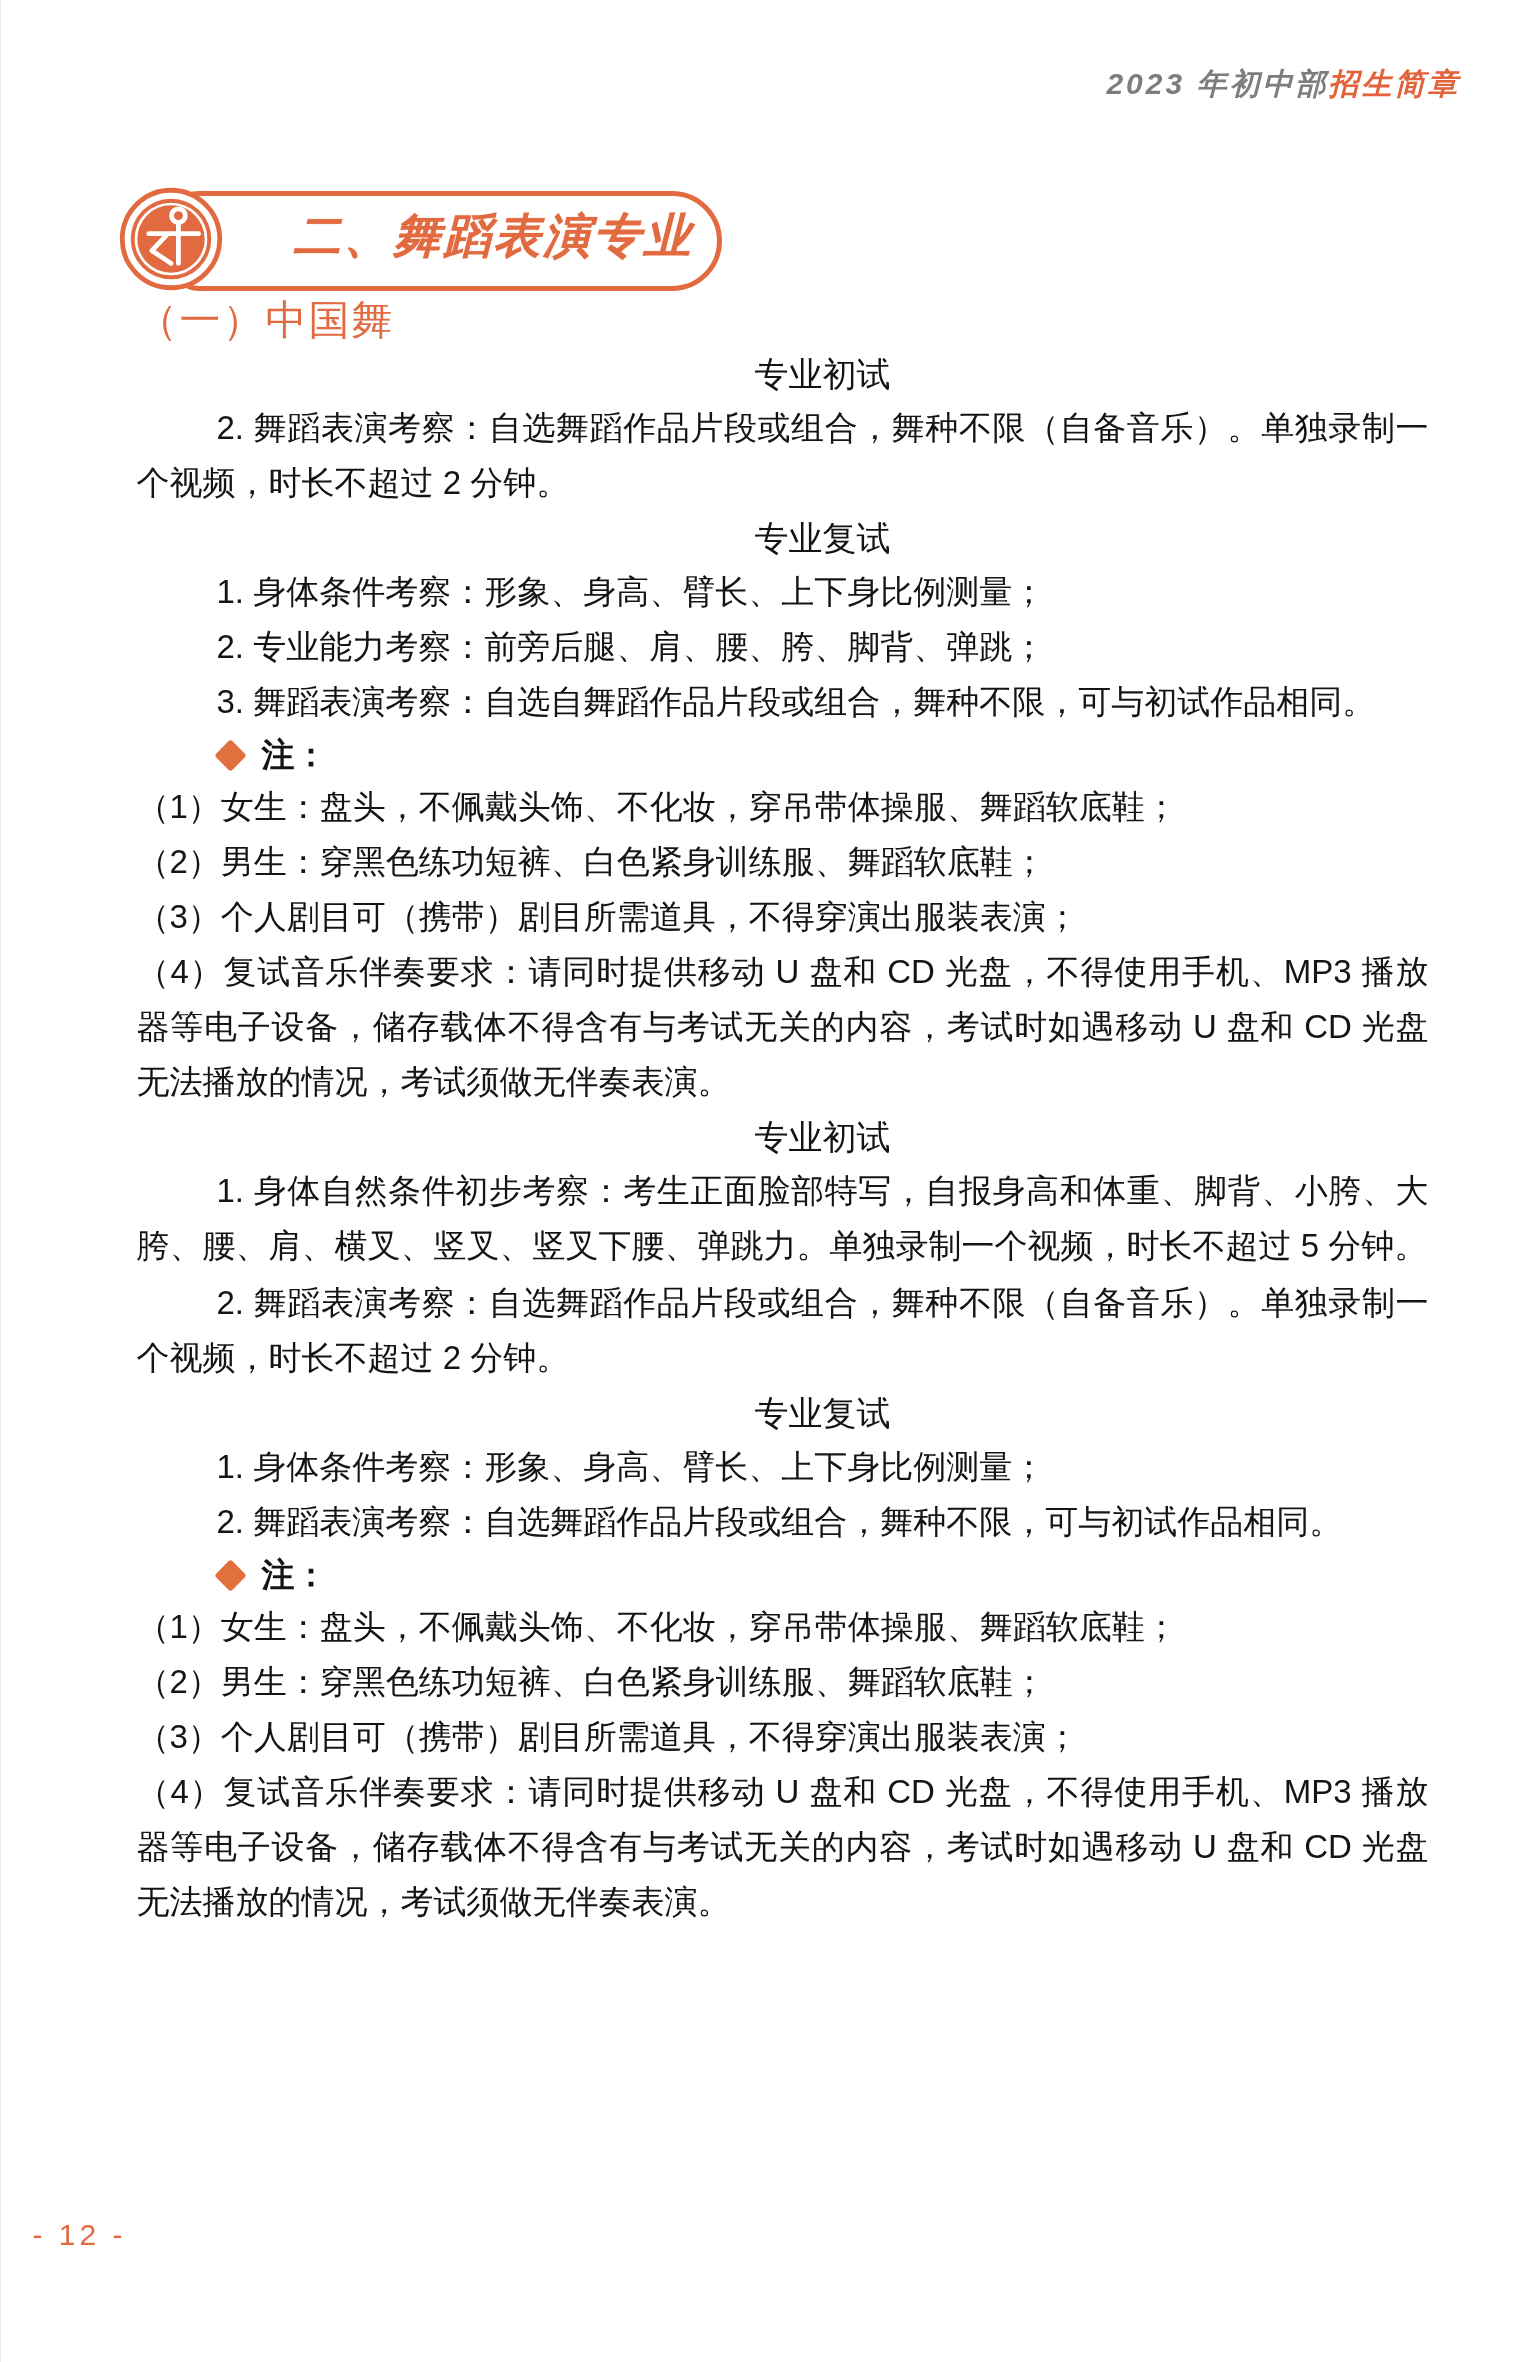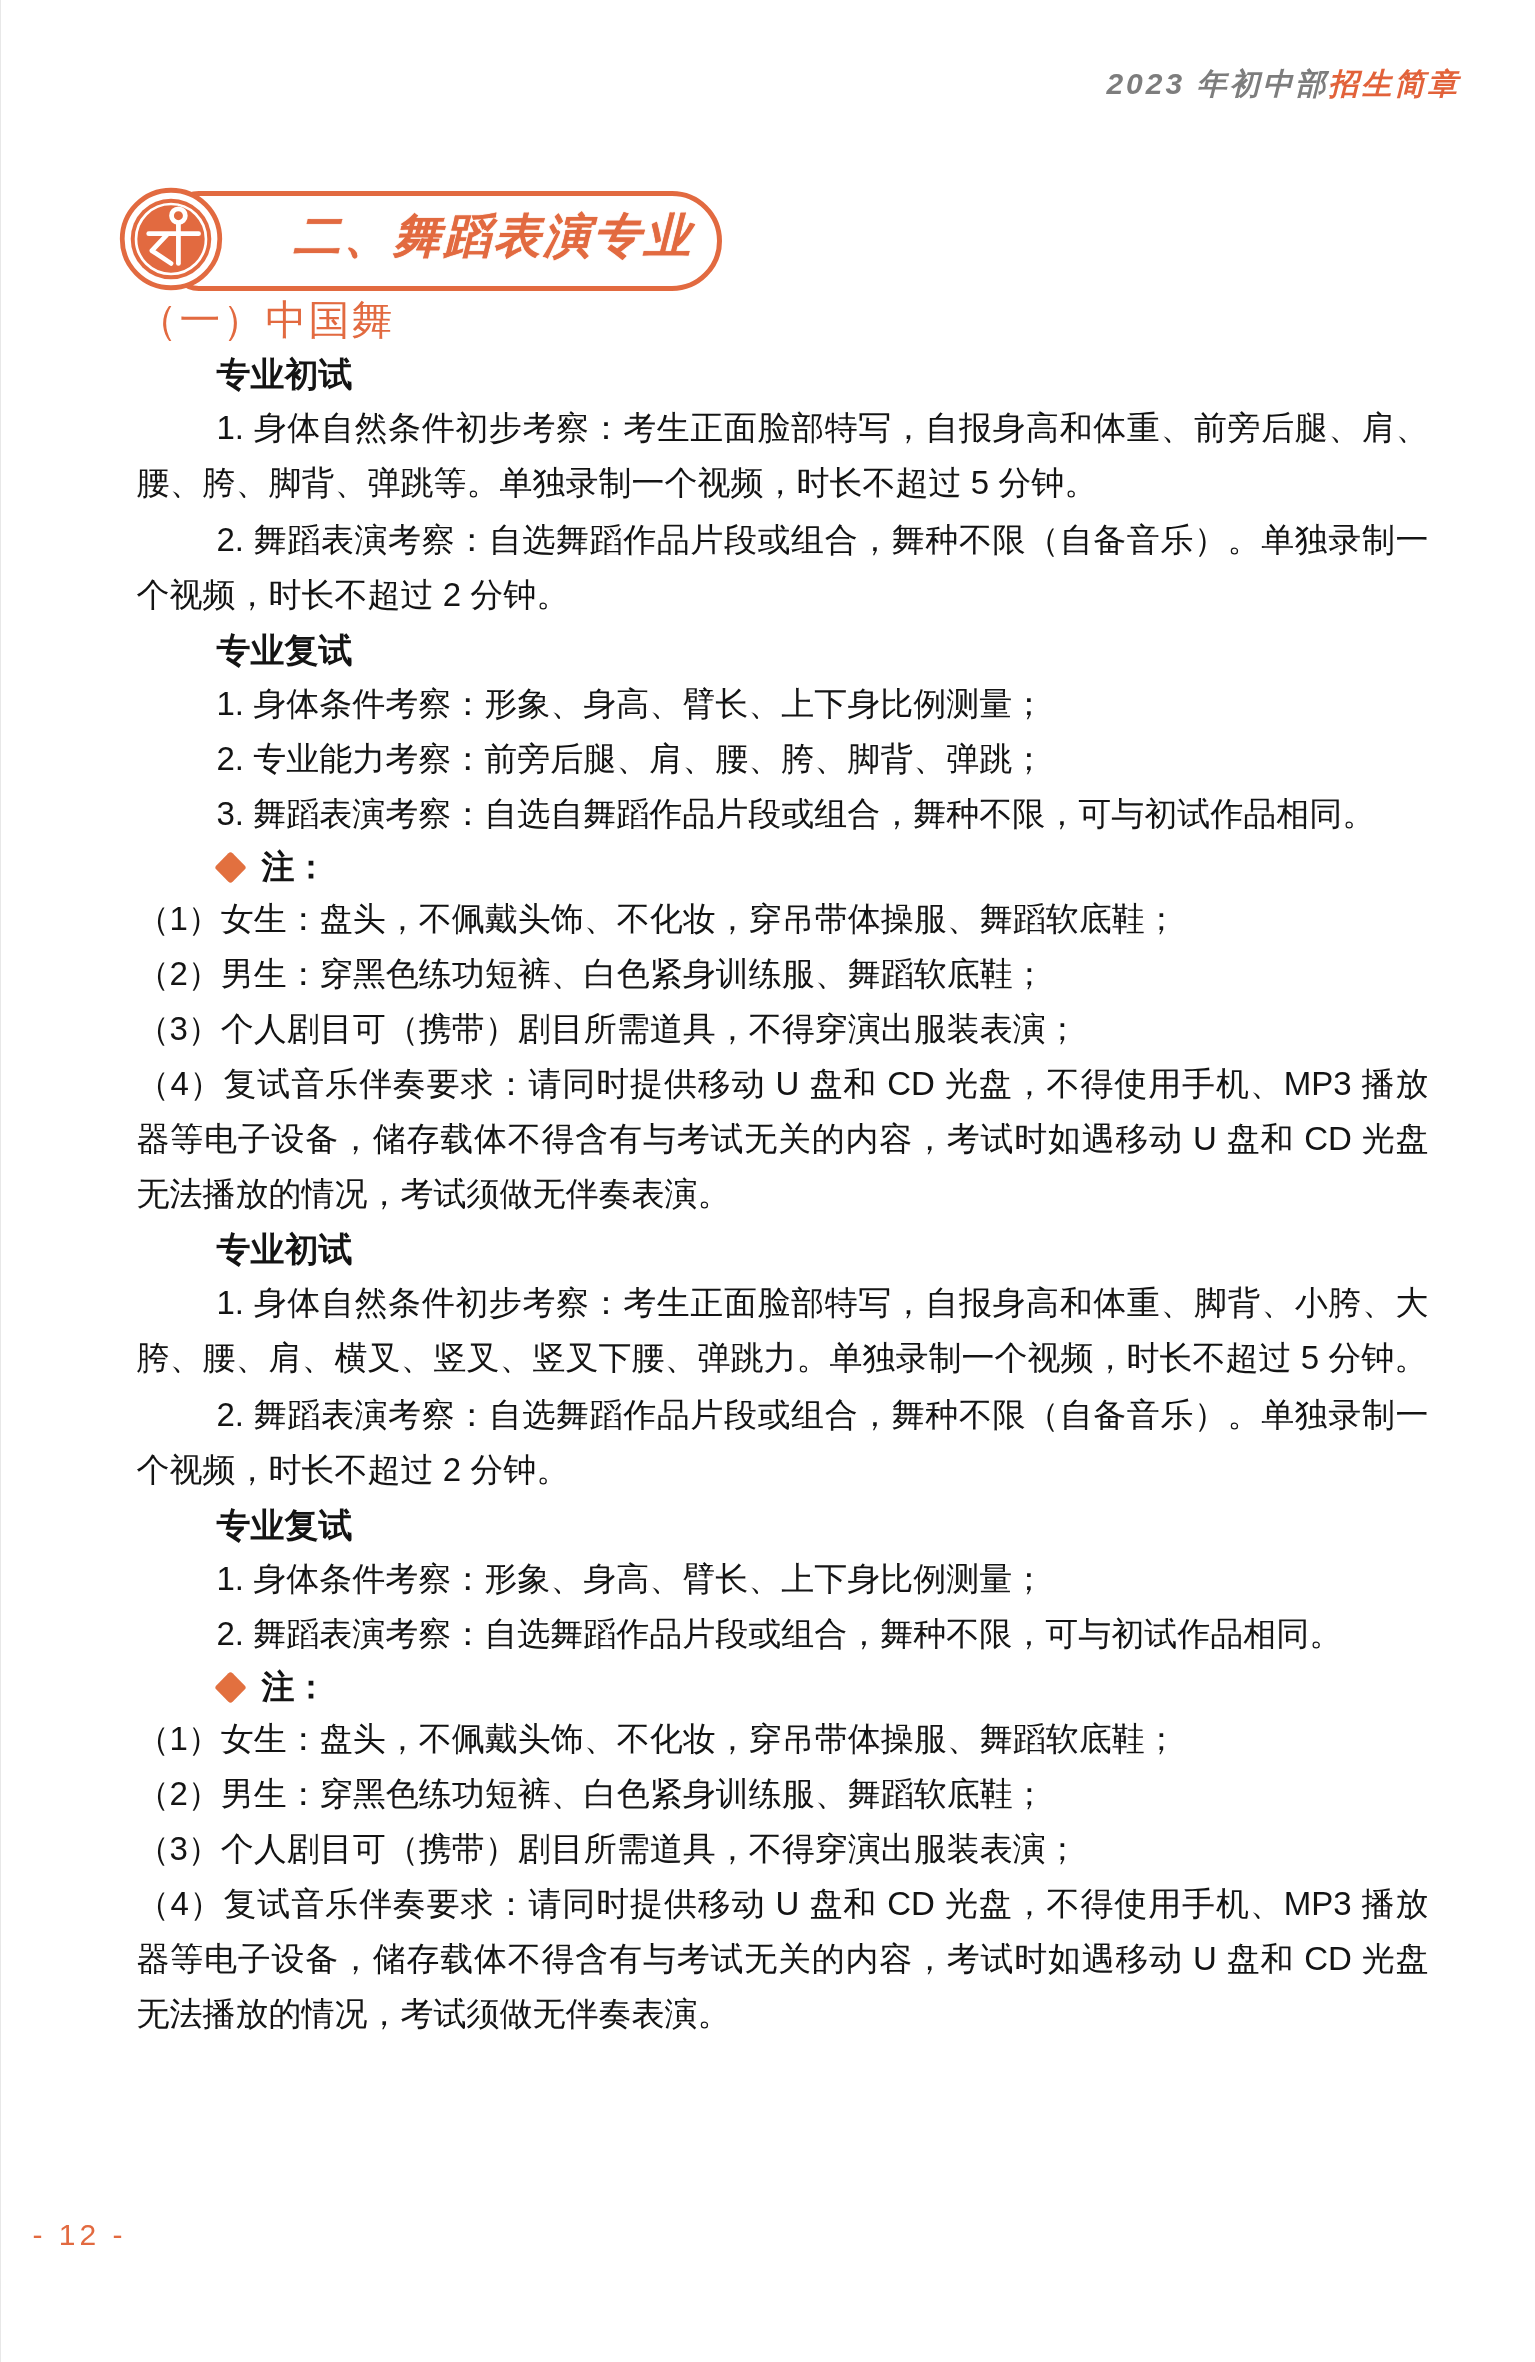--- a/index.html
+++ b/index.html
@@ -76,22 +76,23 @@
     line-height: 48px;
     font-weight: normal;
     letter-spacing: 2px;
     color: #e26a40;
   }
   .sec-heading.second { margin-top: 30px; }
   .sub-heading {
     margin: 6px 0 4px 80px;
     font-size: 34px;
     line-height: 44px;
-    font-weight: bold;
+    font-weight: normal;
     color: #141414;
+    text-align: center;
   }
   .para {
     margin: 0 0 2px 0;
     font-size: 33px;
     line-height: 55px;
     text-indent: 80px;
     text-align: justify;
   }
   .para.item { margin-bottom: 0; }
   .para.note { text-indent: 0; margin-bottom: 0; }
@@ -150,21 +151,20 @@
         <polyline points="46,46 32,61 50,73"></polyline>
       </g>
     </svg>
   </div>
 
   <div class="content">
 
     <div class="sec-heading">（一）中国舞</div>
 
     <div class="sub-heading">专业初试</div>
-    <p class="para">1. 身体自然条件初步考察：考生正面脸部特写，自报身高和体重、前旁后腿、肩、腰、胯、脚背、弹跳等。单独录制一个视频，时长不超过 5 分钟。</p>
     <p class="para">2. 舞蹈表演考察：自选舞蹈作品片段或组合，舞种不限（自备音乐）。单独录制一个视频，时长不超过 2 分钟。</p>
 
     <div class="sub-heading">专业复试</div>
     <p class="para item">1. 身体条件考察：形象、身高、臂长、上下身比例测量；</p>
     <p class="para item">2. 专业能力考察：前旁后腿、肩、腰、胯、脚背、弹跳；</p>
     <p class="para item">3. 舞蹈表演考察：自选自舞蹈作品片段或组合，舞种不限，可与初试作品相同。</p>
 
     <div class="note-row">
       <span class="diamond"></span>
       <span class="note-label">注：</span>

